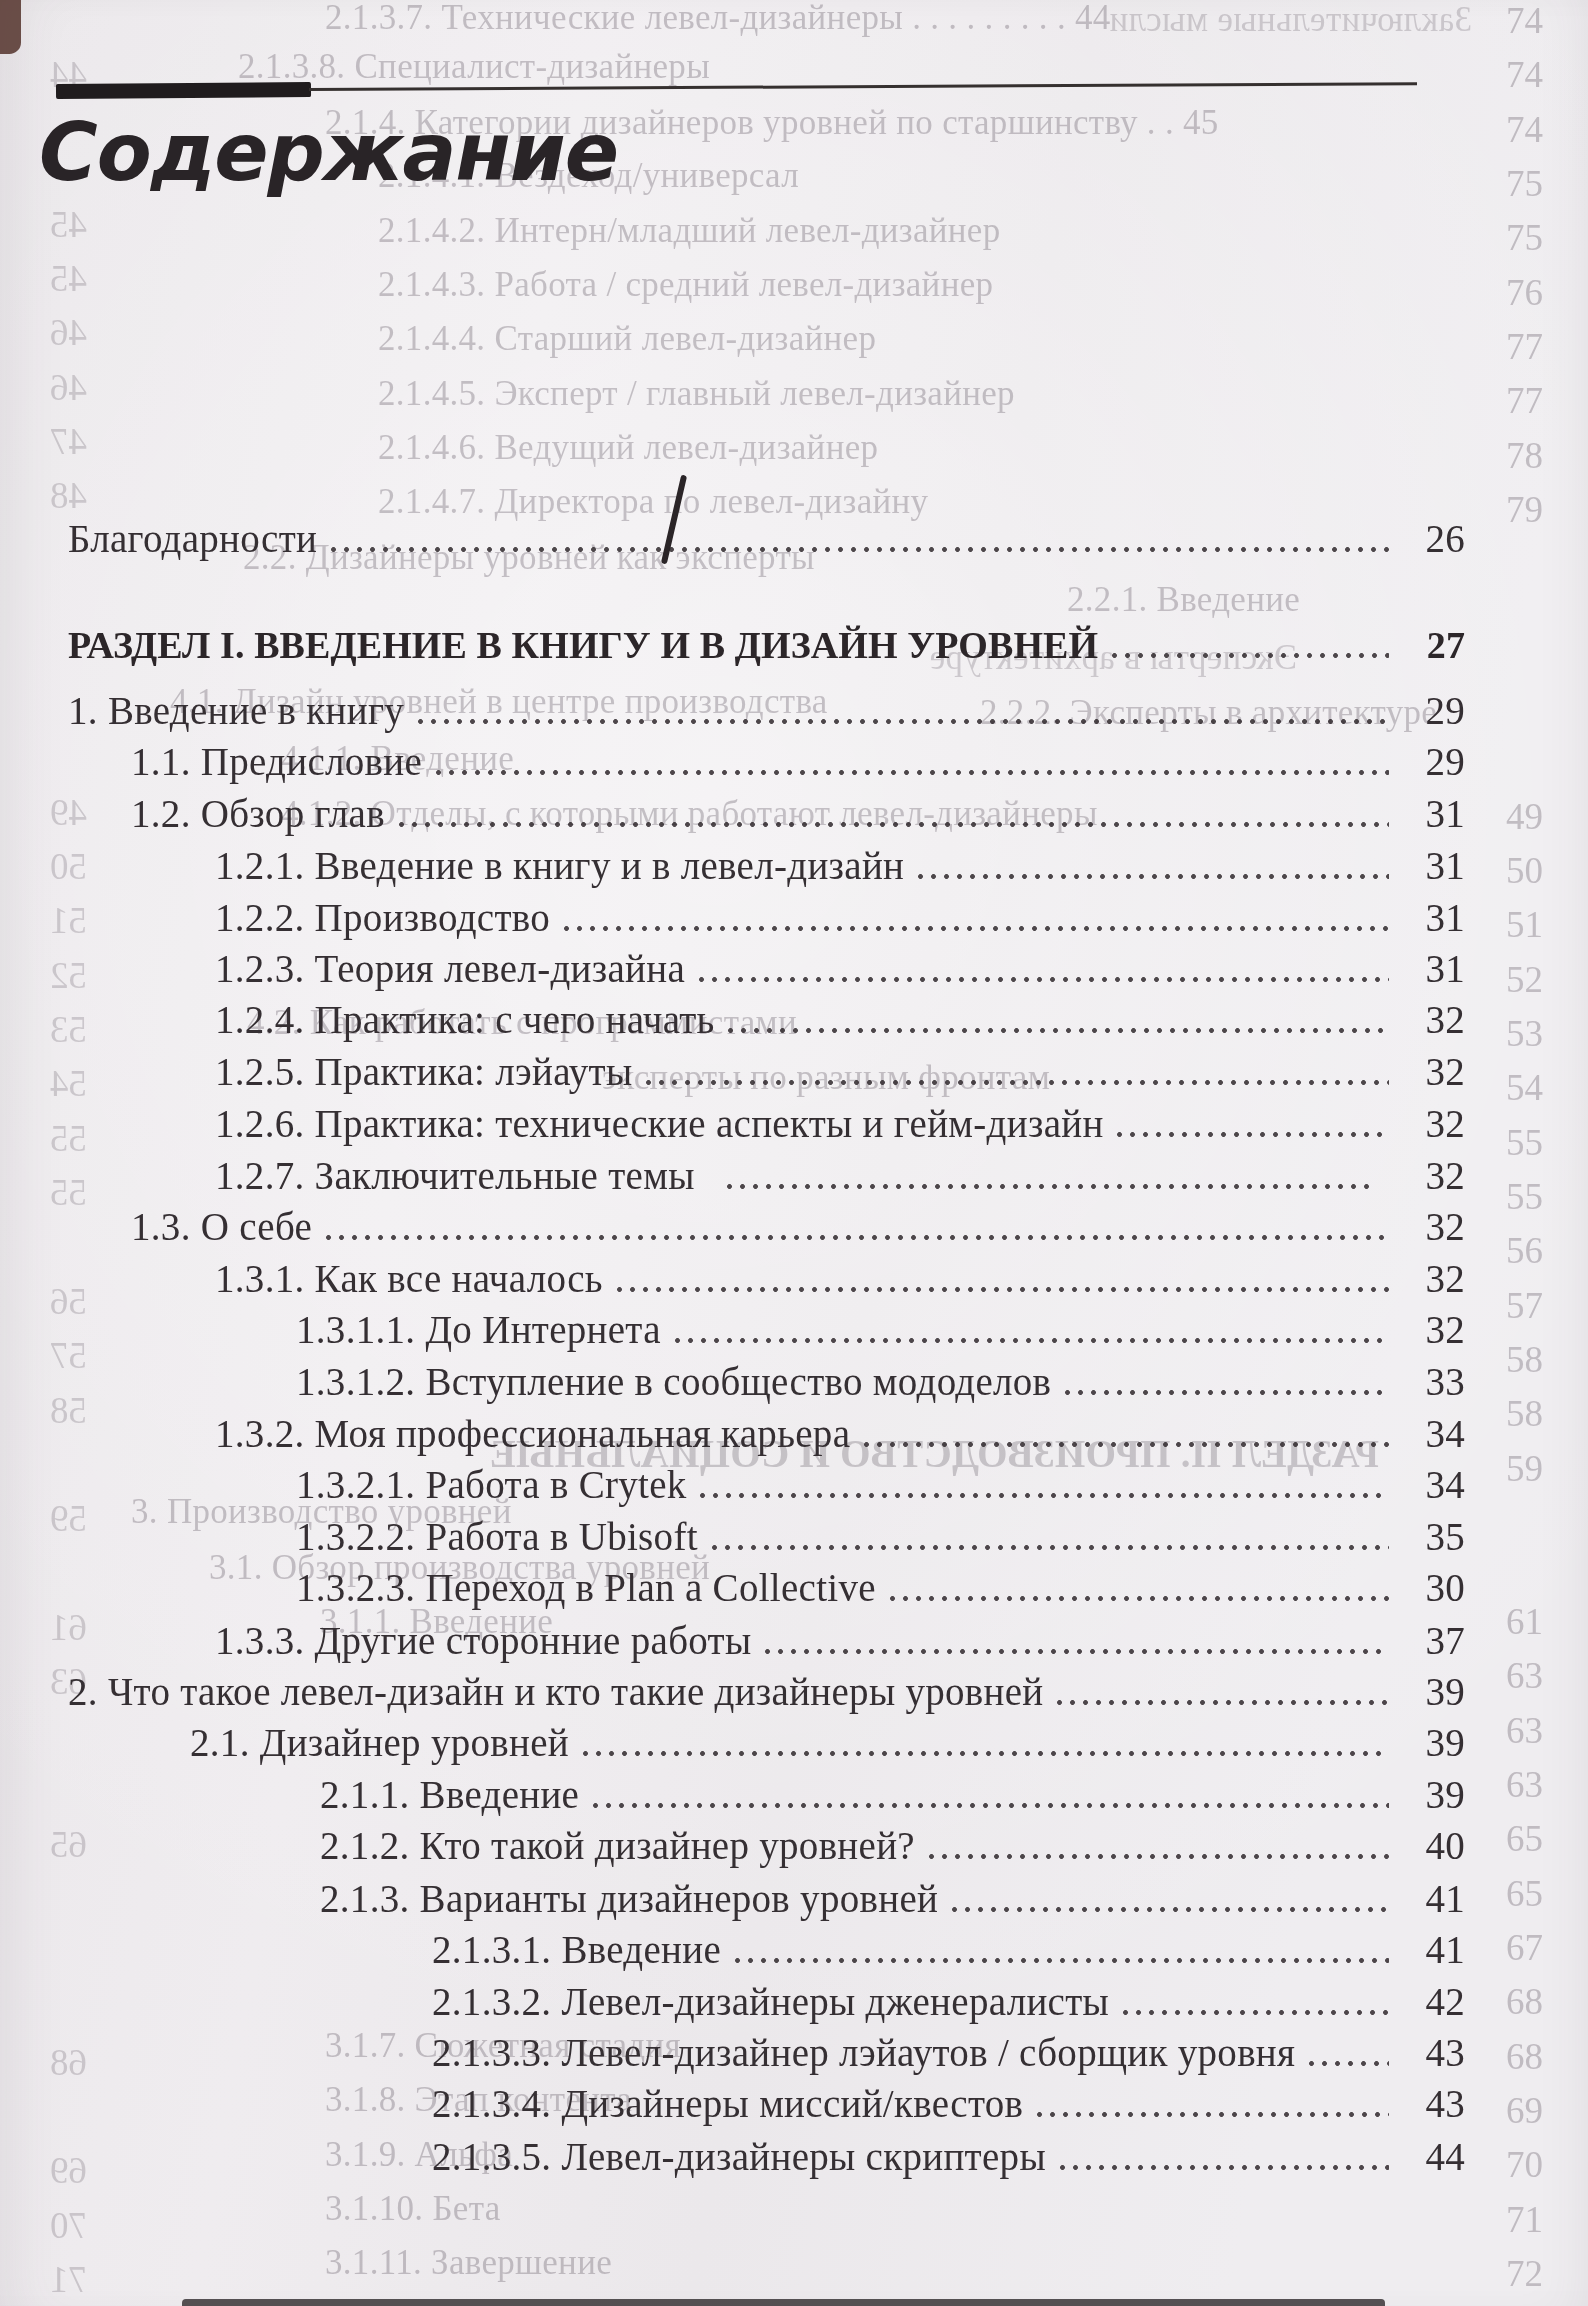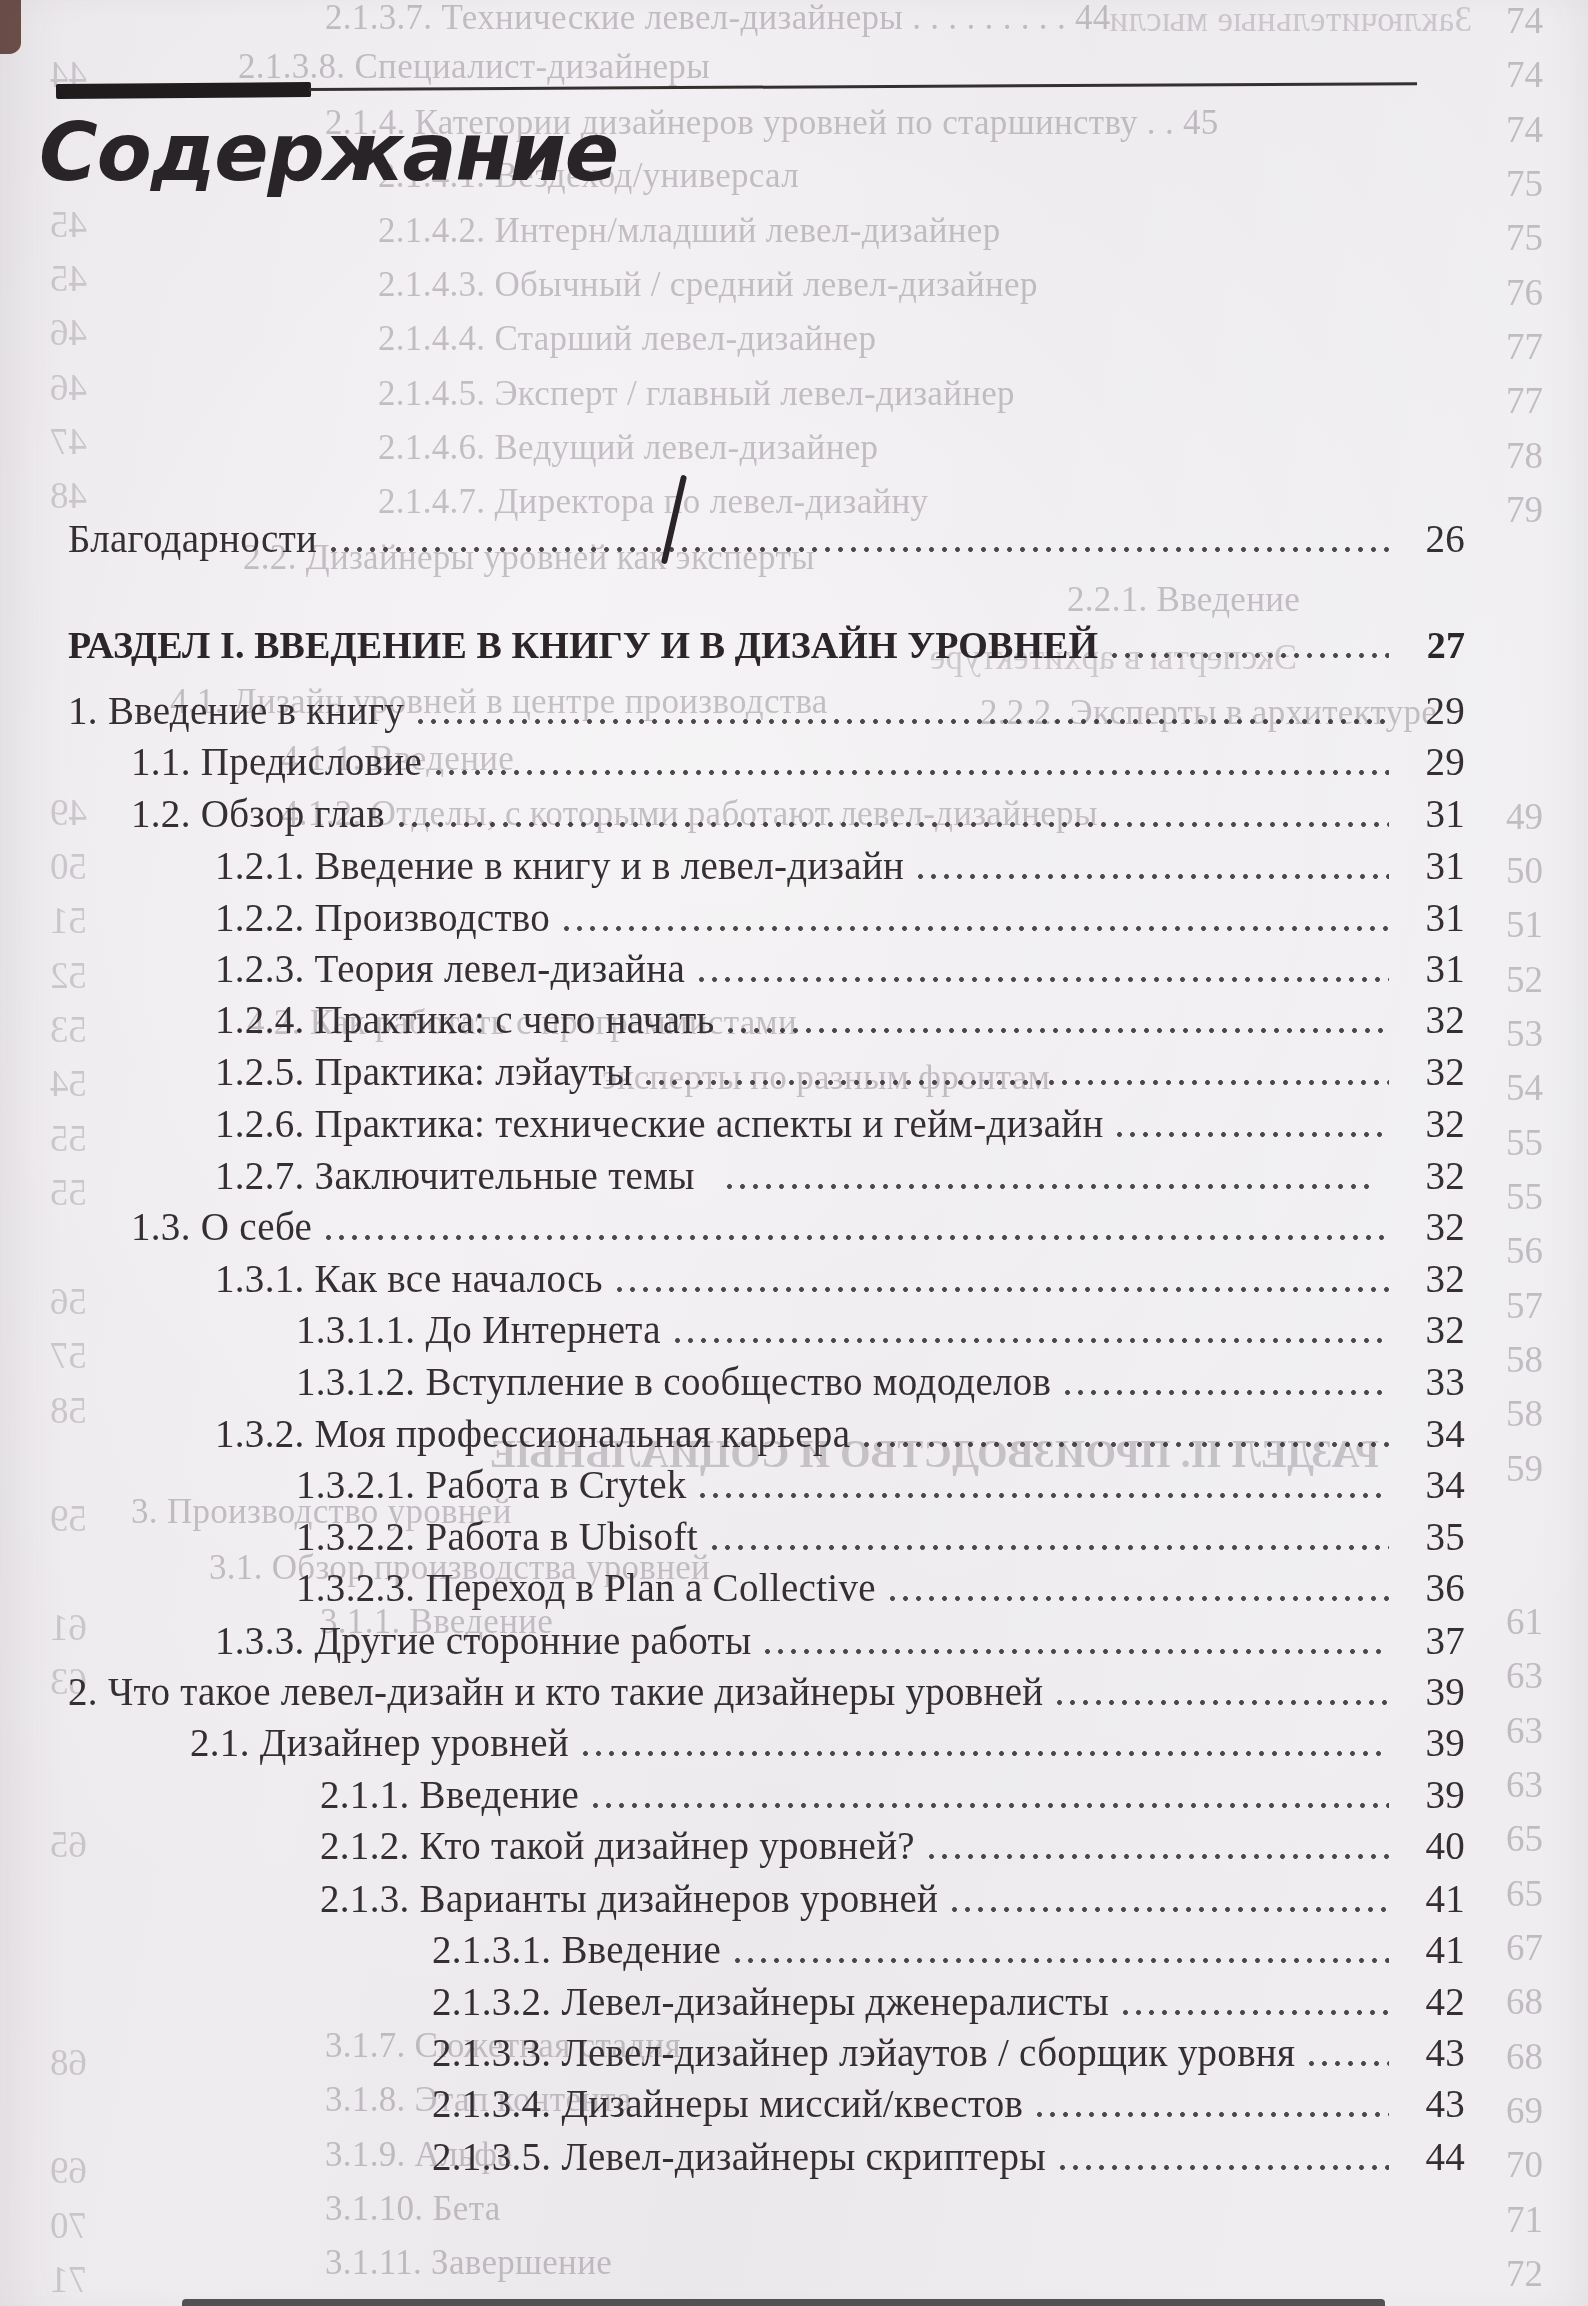--- a/index.html
+++ b/index.html
@@ -50,21 +50,21 @@
 <body>
 
 <div class="page">
 
   <div class="ghosts plain" id="ghost-plain">
       <div class="gline" style="left: 325px; top: 0px;">2.1.3.7. Технические левел-дизайнеры  . . . . . . . . .  44</div>
       <div class="gline" style="left: 238px; top: 49px;">2.1.3.8. Специалист-дизайнеры</div>
       <div class="gline" style="left: 325px; top: 105px;">2.1.4. Категории дизайнеров уровней по старшинству . . 45</div>
       <div class="gline" style="left: 378px; top: 158px;">2.1.4.1. Вездеход/универсал</div>
       <div class="gline" style="left: 378px; top: 213px;">2.1.4.2. Интерн/младший левел-дизайнер</div>
-      <div class="gline" style="left: 378px; top: 267px;">2.1.4.3. Обычный / средний левел-дизайнер</div>
+      <div class="gline" style="left: 378px; top: 267px;">2.1.4.3. Работа / средний левел-дизайнер</div>
       <div class="gline" style="left: 378px; top: 321px;">2.1.4.4. Старший левел-дизайнер</div>
       <div class="gline" style="left: 378px; top: 376px;">2.1.4.5. Эксперт / главный левел-дизайнер</div>
       <div class="gline" style="left: 378px; top: 430px;">2.1.4.6. Ведущий левел-дизайнер</div>
       <div class="gline" style="left: 378px; top: 484px;">2.1.4.7. Директора по левел-дизайну</div>
       <div class="gline" style="left: 243px; top: 540px;">2.2. Дизайнеры уровней как эксперты</div>
       <div class="gline" style="left: 1067px; top: 582px;">2.2.1. Введение</div>
       <div class="gline" style="left: 980px; top: 695px;">2.2.2. Эксперты в архитектуре</div>
       <div class="gline" style="left: 170px; top: 684px;">4.1. Дизайн уровней в центре производства</div>
       <div class="gline" style="left: 281px; top: 741px;">4.1.1. Введение</div>
       <div class="gline" style="left: 281px; top: 796px;">4.1.2. Отделы, с которыми работают левел-дизайнеры</div>
@@ -244,21 +244,21 @@
         <span class="num">34</span>
       </div>
       <div class="row" style="top: 1517px; left: 296px;">
         <span class="label">1.3.2.2. Работа в Ubisoft</span>
         <div class="dots"></div>
         <span class="num">35</span>
       </div>
       <div class="row" style="top: 1568px; left: 296px;">
         <span class="label">1.3.2.3. Переход в Plan a Collective</span>
         <div class="dots"></div>
-        <span class="num">36</span>
+        <span class="num">30</span>
       </div>
       <div class="row" style="top: 1621px; left: 215px;">
         <span class="label">1.3.3. Другие сторонние работы</span>
         <div class="dots"></div>
         <span class="num">37</span>
       </div>
       <div class="row" style="top: 1672px; left: 68px;">
         <span class="label">2. Что такое левел-дизайн и кто такие дизайнеры уровней</span>
         <div class="dots"></div>
         <span class="num">39</span>

